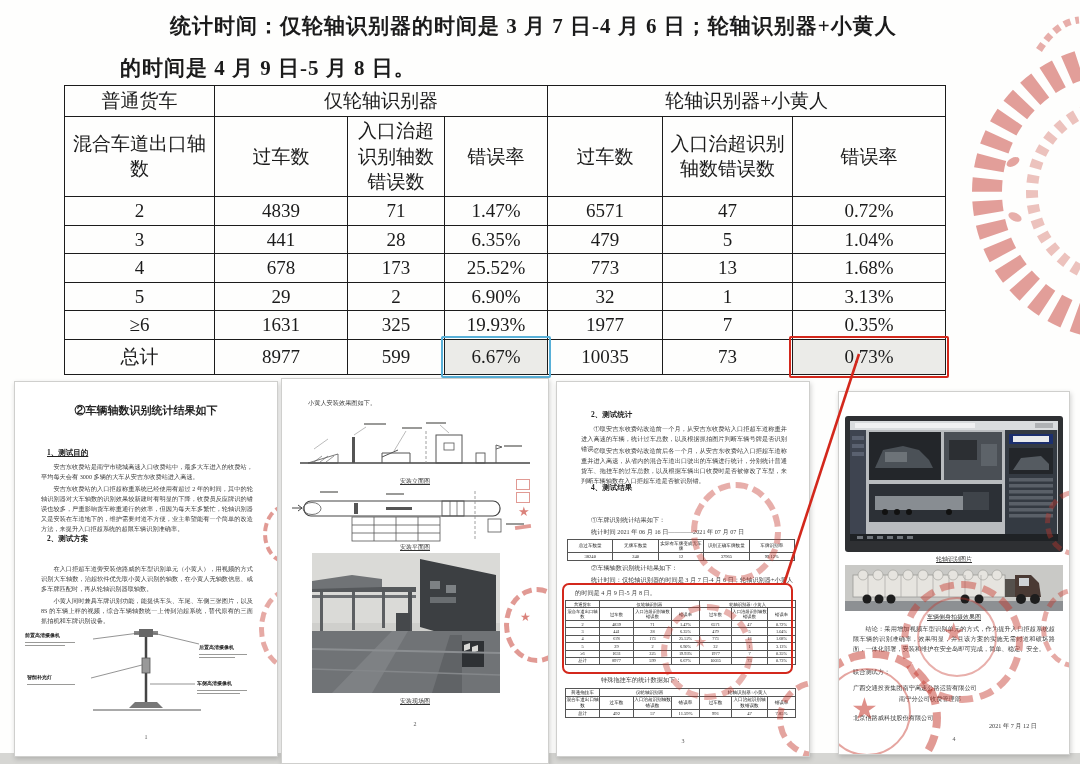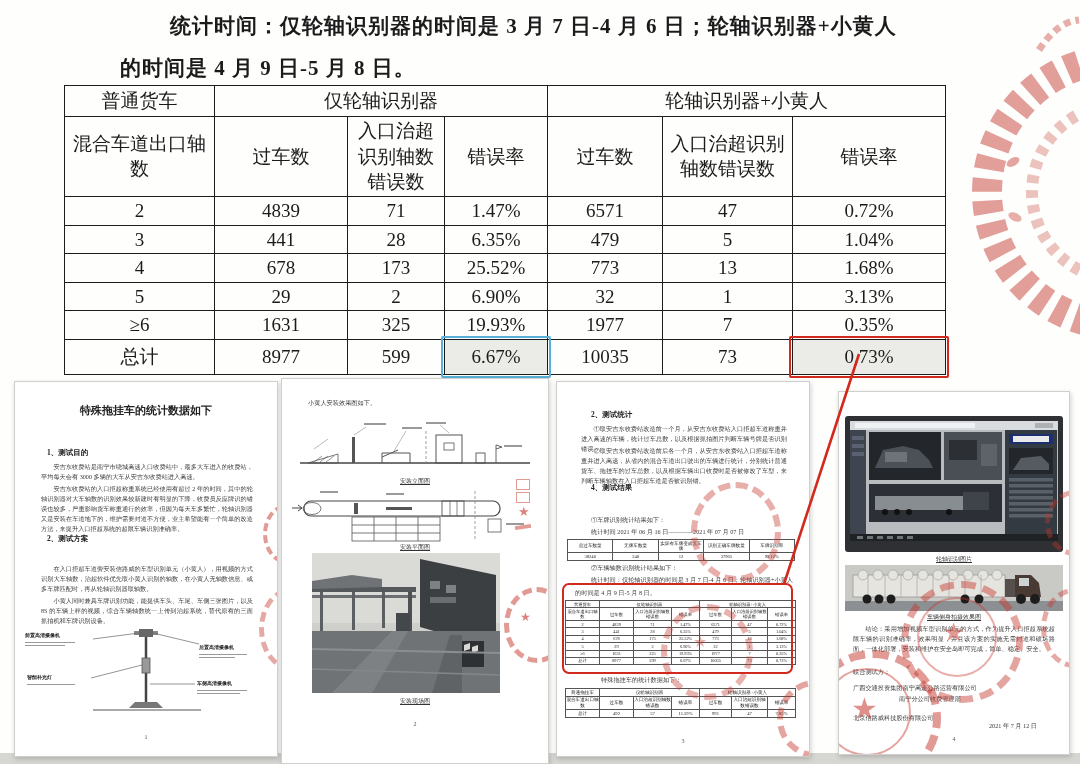--- a/index.html
+++ b/index.html
@@ -160,23 +160,23 @@
   <circle cx="185" cy="150" r="88" fill="none" stroke="#c5372c" stroke-width="12" stroke-dasharray="8 7" opacity="0.3"></circle>
   <ellipse cx="78" cy="120" rx="7" ry="4" fill="#c5372c" opacity="0.45" transform="rotate(-30 78 120)"></ellipse>
   <ellipse cx="80" cy="175" rx="7" ry="4" fill="#c5372c" opacity="0.4" transform="rotate(25 80 175)"></ellipse>
 </svg>
 <svg class="abs" style="left:1035px;top:14px;z-index:4;" width="45" height="40" viewBox="0 0 45 40">
   <path d="M4 36 Q 22 8 44 6" fill="none" stroke="#c5372c" stroke-width="7" stroke-dasharray="7 5" opacity="0.4"></path>
 </svg>
 
 <div class="page" style="left:14px;top:381px;width:262px;height:374px;">
   <div class="abs pg-title" style="left:0;top:20px;width:100%;">
-    <div>特殊拖挂车的统计数据如下</div>
+    <div>②车辆轴数识别统计结果如下</div>
   </div>
-  <div class="abs pg-h" style="left:32px;top:66px;">1、测试目的</div>
+  <div class="abs pg-h" style="left:32px;top:66px;text-decoration:underline;">1、测试目的</div>
   <div class="abs pg-p" style="left:26px;top:80px;width:212px;">安吉东收费站是南宁市绕城高速入口收费站中，最多大车进入的收费站，平均每天会有 3000 多辆的大车从安吉东收费站进入高速。</div>
   <div class="abs pg-p" style="left:26px;top:102px;width:212px;">安吉东收费站的入口拒超称重系统已经使用有超过 2 年的时间，其中的轮轴识别器对大车轴数的识别效果较新建时有明显的下降，收费员反应牌识的错误也较多，严重影响货车称重通行的效率，但因为每天车多繁忙，轮轴识别器又是安装在车道地下的，维护需要封道不方便，业主希望能有一个简单的改造方法，来提升入口拒超系统的超限车辆识别准确率。</div>
   <div class="abs pg-h" style="left:32px;top:152px;">2、测试方案</div>
   <div class="abs pg-p" style="left:26px;top:182px;width:212px;">在入口拒超车道旁安装信路威的车型识别单元（小黄人），用视频的方式识别大车轴数，治超软件优先取小黄人识别的轴数，在小黄人无轴数信息、或多车牌匹配时，再从轮轴识别器取轴数。</div>
   <div class="abs pg-p" style="left:26px;top:214px;width:212px;">小黄人同时兼具车牌识别功能，能提供车头、车尾、车侧三张图片，以及 8S 的车辆上秤的视频，综合车辆轴数统一上传到治超系统，替代原有的三面抓拍机和车牌识别设备。</div>
 
   <svg class="abs" style="left:16px;top:244px;" width="230" height="96" viewBox="0 0 230 96">
     <line x1="115" y1="8" x2="115" y2="76" stroke="#444" stroke-width="2.5"></line>
     <rect x="108" y="3" width="14" height="8" fill="#666"></rect>
     <rect x="103" y="5" width="5" height="4" fill="#888"></rect>

